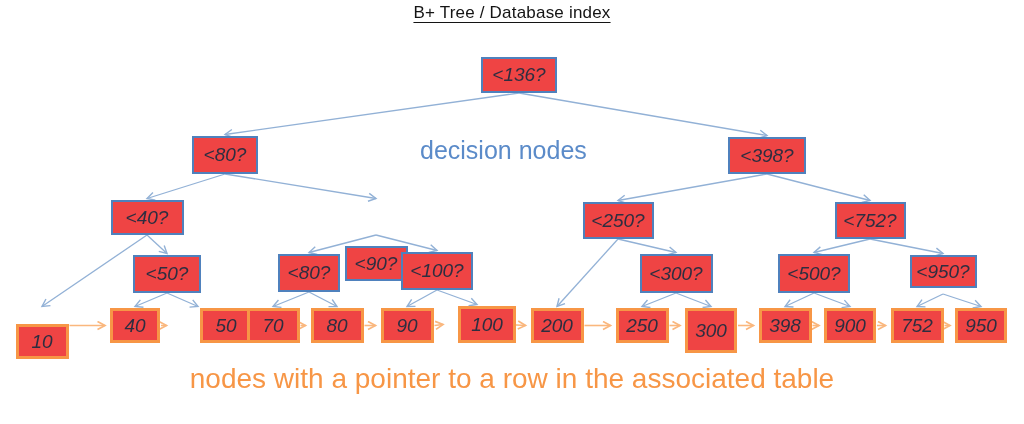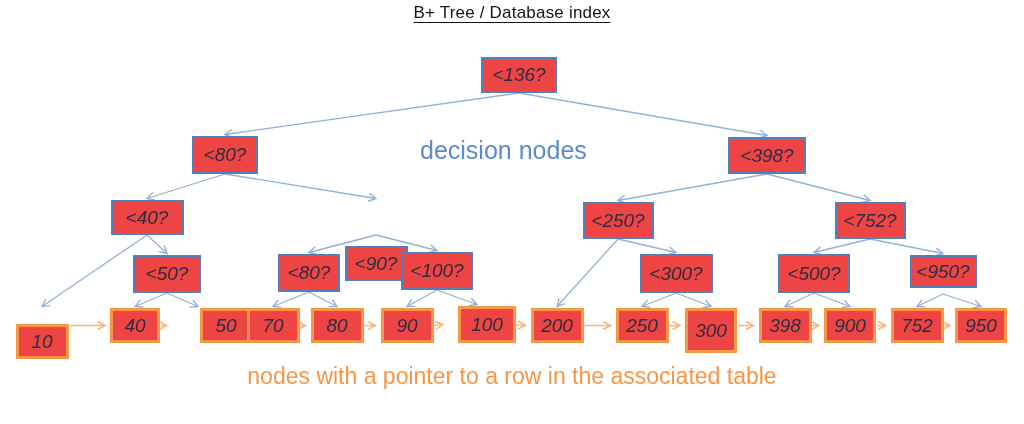--- a/index.html
+++ b/index.html
@@ -19,21 +19,21 @@
     font-size:19px;color:#2e2e40;font-style:italic;
   }
   .node.decision{border:2.5px solid #4f81bd;}
   .node.leaf{border:3px solid #f79646;}
   .float-label{
     position:absolute;font-size:25px;white-space:nowrap;
   }
   #decision-label{left:420px;top:136px;color:#5b8bc9;}
   .caption{
     position:absolute;left:0;width:1024px;text-align:center;
-    font-size:23px;color:#f79646;white-space:nowrap;
+    font-size:28px;color:#f79646;white-space:nowrap;
   }
   #caption1{top:363px;}
   #caption2{top:391px;}
 </style>
 </head>
 <body>
 
 <div id="canvas">
   <svg id="edges" xmlns="http://www.w3.org/2000/svg" viewBox="0 0 1024 424">
       <defs>

